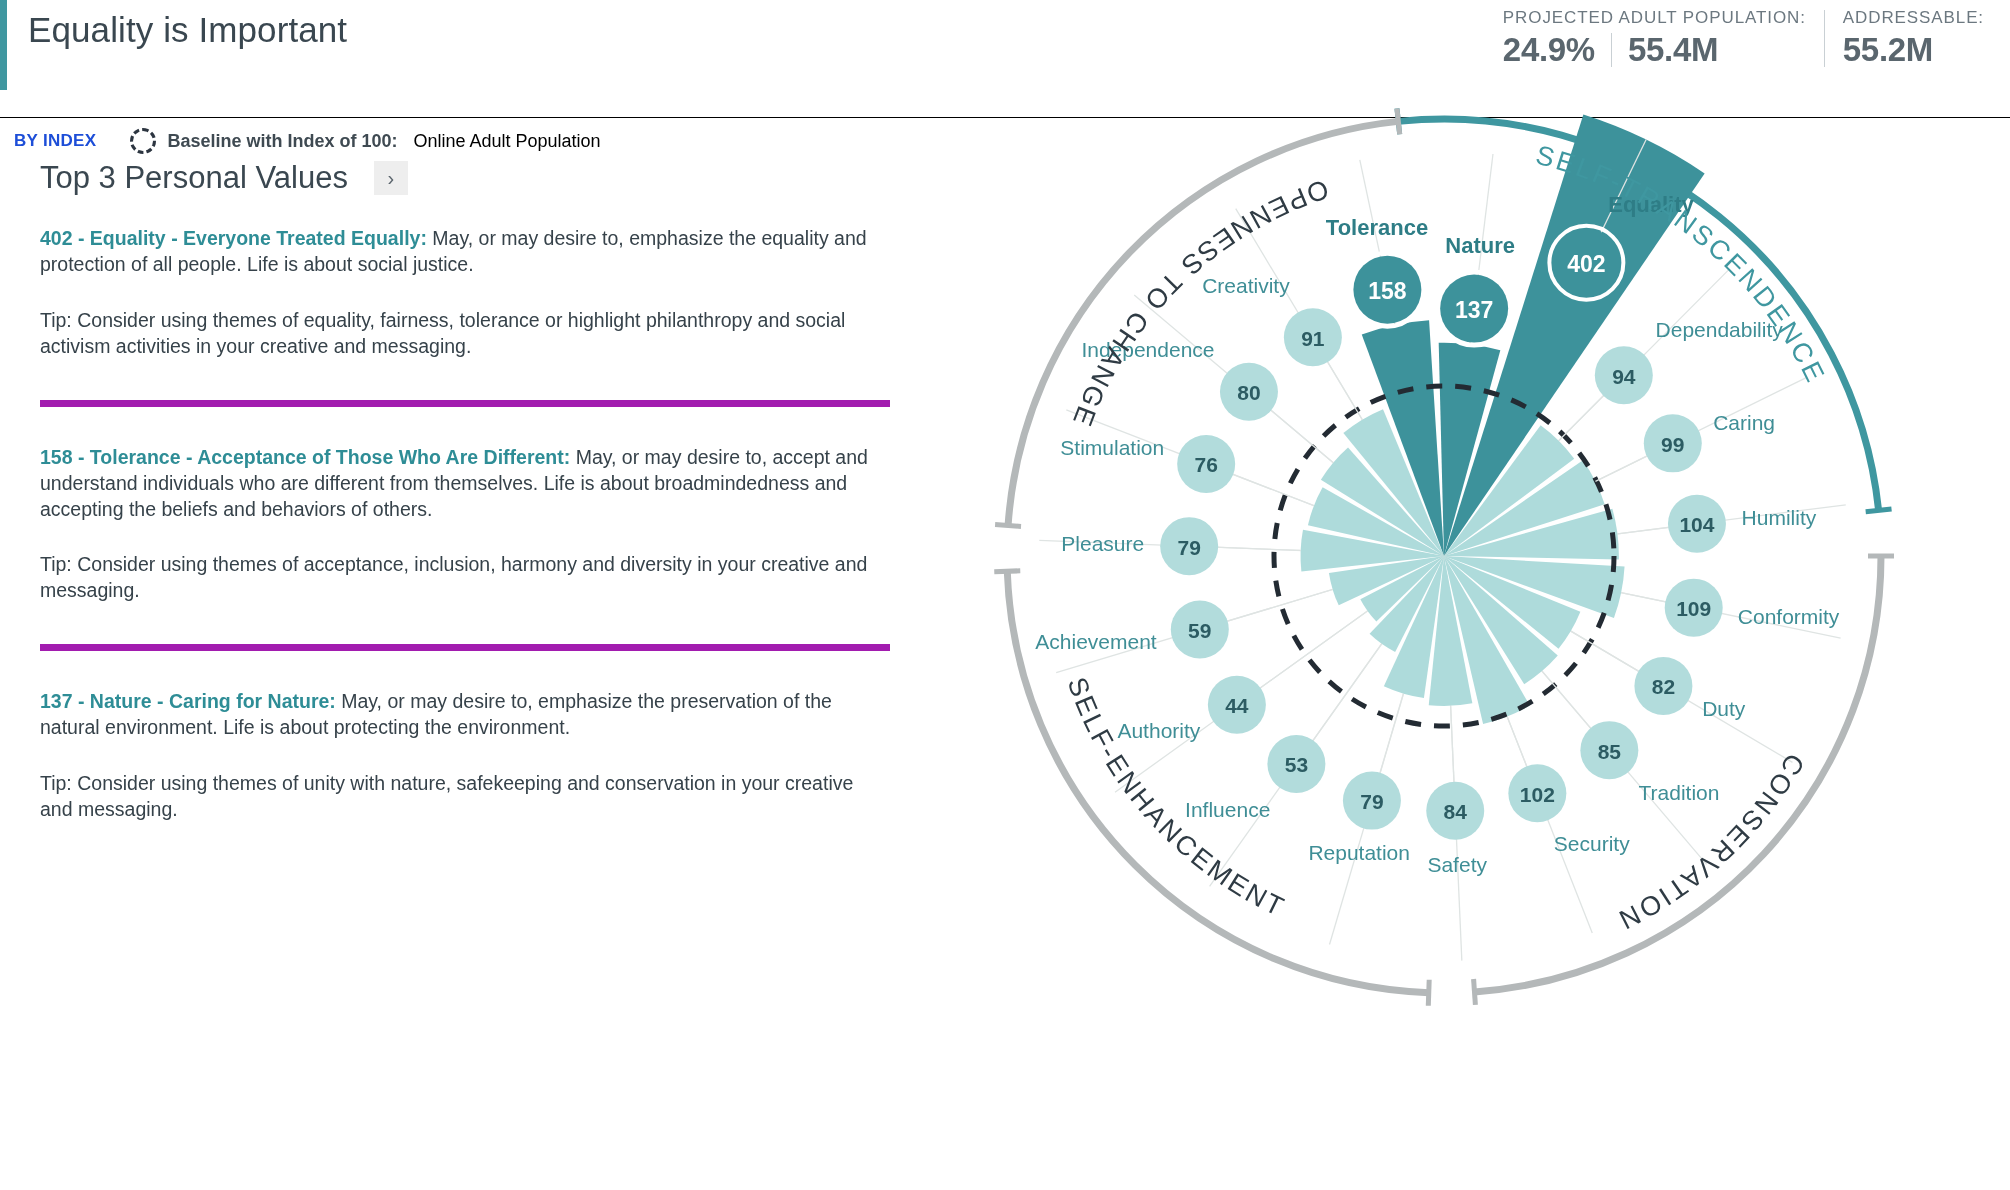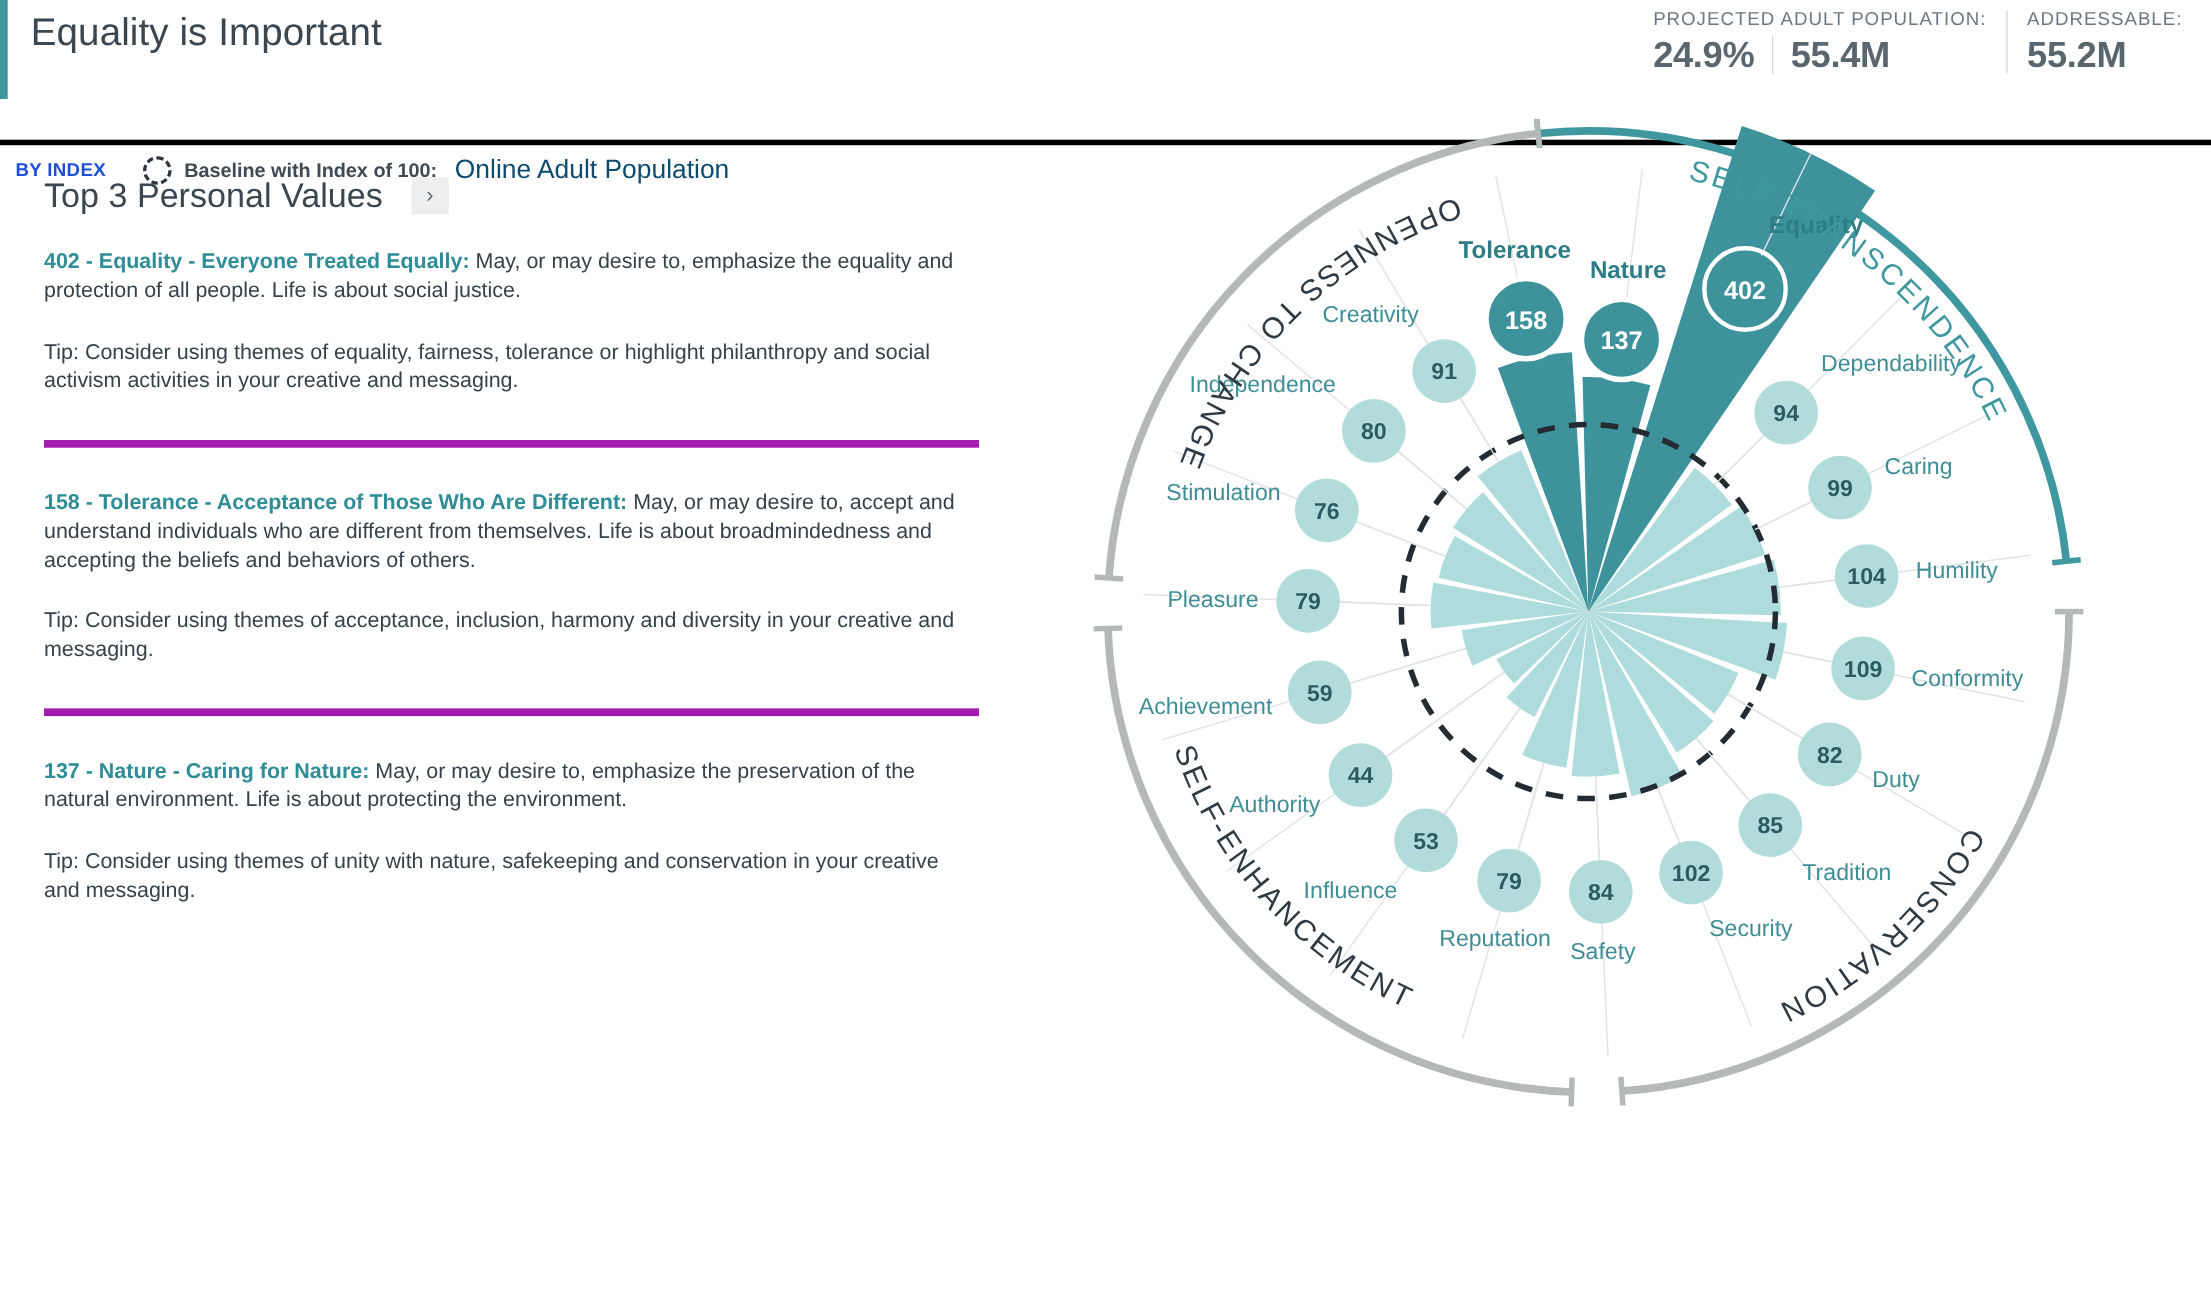--- a/index.html
+++ b/index.html
@@ -9,22 +9,22 @@
     background: #ffffff;
     font-family: "Liberation Sans", sans-serif;
     color: #3d4a52;
     overflow: hidden;
     position: relative;
   }
 
   
   #header {
     position: relative;
-    height: 132px;
-    border-bottom: 5px solid #000000;
+    height: 118px;
+    border-bottom: 1px solid #000000;
     display: flex;
     align-items: flex-start;
   }
   #header-accent {
     position: absolute; left:0; top:0;
     width: 7px; height: 90px;
     background: #3f97a0;
   }
   #title-block { padding: 10px 0 0 28px; }
   #page-title {
@@ -66,21 +66,21 @@
   }
   #by-index {
     font-size: 17px; font-weight: 700; color: #1d4ed8; letter-spacing: .3px;
   }
   #legend-item { display:flex; align-items:center; margin-left: 34px; gap: 11px; }
   #legend-circle {
     width: 26px; height: 26px; border-radius: 50%;
     border: 3px dashed #2c3540;
   }
   #legend-strong { font-size: 18px; font-weight: 700; color: #3f4a52; }
-  #legend-rest { font-size: 24px; color: #0c4a6e; margin-left: 5px; }
+  #legend-rest { font-size: 18px; color: #000000; margin-left: 5px; }
 
   
   #left-panel {
     position: absolute; left: 0; top: 160px;
     width: 930px; padding: 0 40px 0 40px;
   }
   #values-header { display:flex; align-items:center; gap: 26px; margin-bottom: 30px; }
   #values-title { font-size: 31px; font-weight: 400; color: #3a4750; }
   #values-chevron {
     width: 34px; height: 34px; background: #eeeeee;

